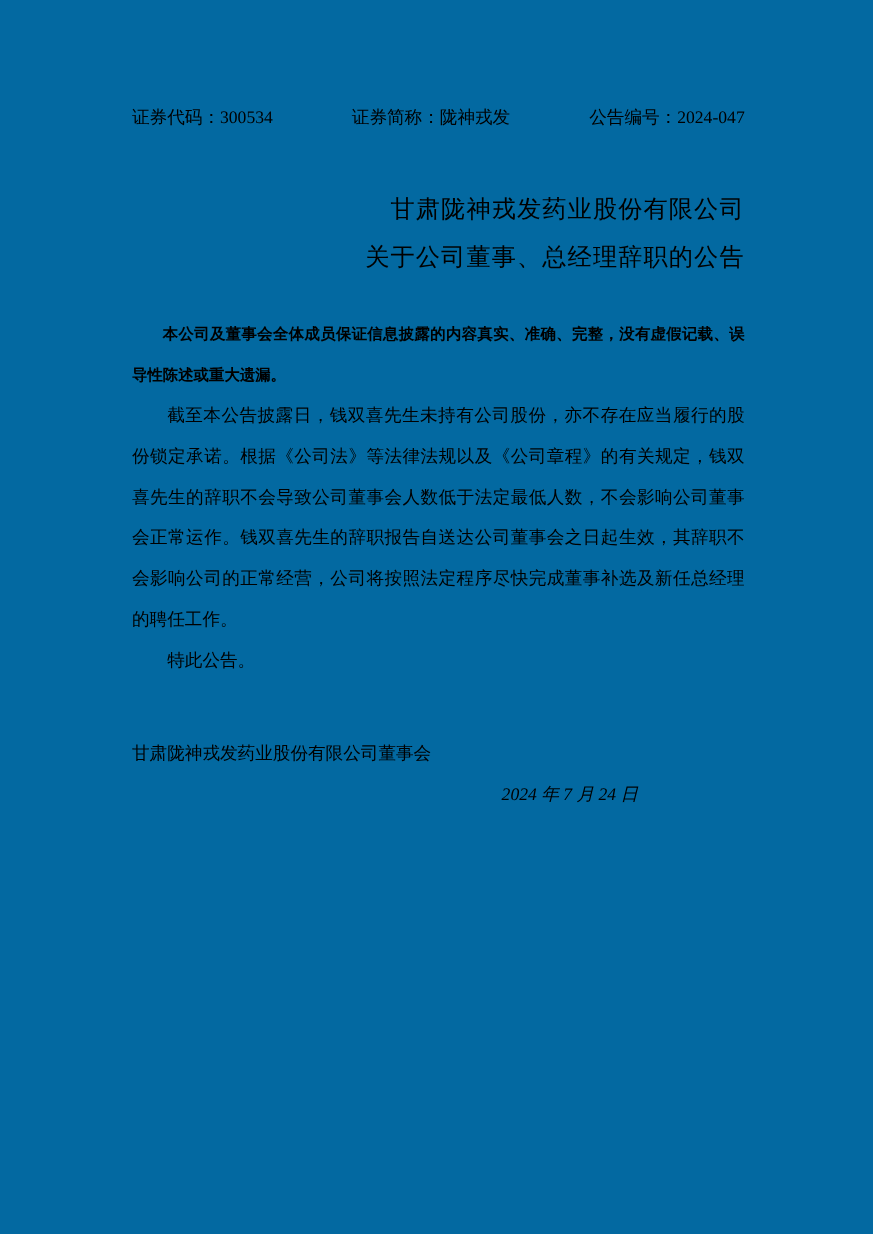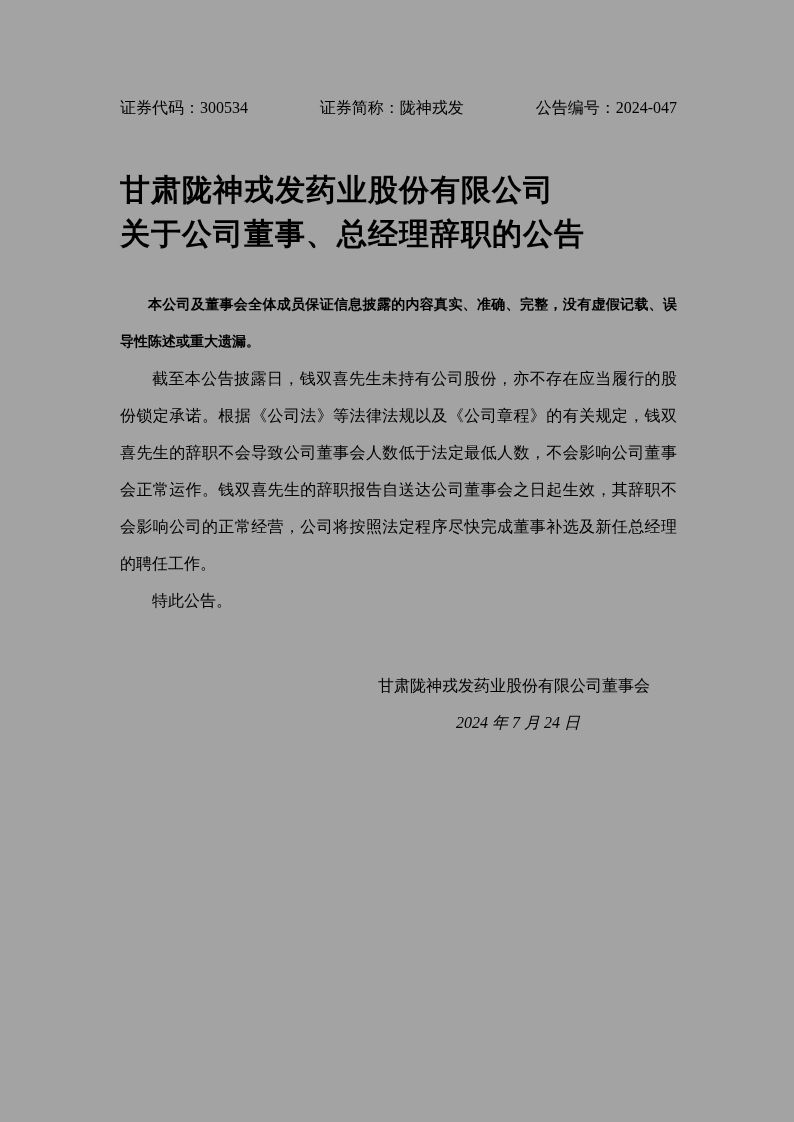--- a/index.html
+++ b/index.html
@@ -10,37 +10,37 @@
   body {
     width: 794px;
     height: 1122px;
     overflow: hidden;
   }
   .page {
     box-sizing: border-box;
     width: 794px;
     height: 1122px;
     padding: 98px 117px 0 120px;
-    background: #a3a3a3;
+    background: #0369a1;
     color: #000000;
     font-family: "Liberation Serif", "DejaVu Serif", serif;
   }
   .doc-header {
     display: flex;
     justify-content: space-between;
     align-items: baseline;
     font-size: 16px;
     line-height: 20px;
     white-space: nowrap;
   }
   .title {
     margin: 0;
-    font-size: 30px;
-    font-weight: bold;
-    text-align: left;
+    font-size: 22px;
+    font-weight: normal;
+    text-align: right;
     line-height: 44px;
     letter-spacing: 1px;
   }
   .title.first {
     margin-top: 50px;
   }
   .disclaimer {
     margin: 30px 0 0 0;
     font-size: 14px;
     font-weight: bold;
@@ -57,21 +57,20 @@
   }
   .body-para.first {
     margin-top: 20px;
   }
   .signature {
     margin-top: 48px;
     font-size: 16px;
     line-height: 37px;
   }
   .sig-company {
-    text-align: right;
     padding-right: 27px;
     white-space: nowrap;
   }
   .sig-date {
     text-align: right;
     padding-right: 97px;
     white-space: nowrap;
     font-style: italic;
   }
 </style>

